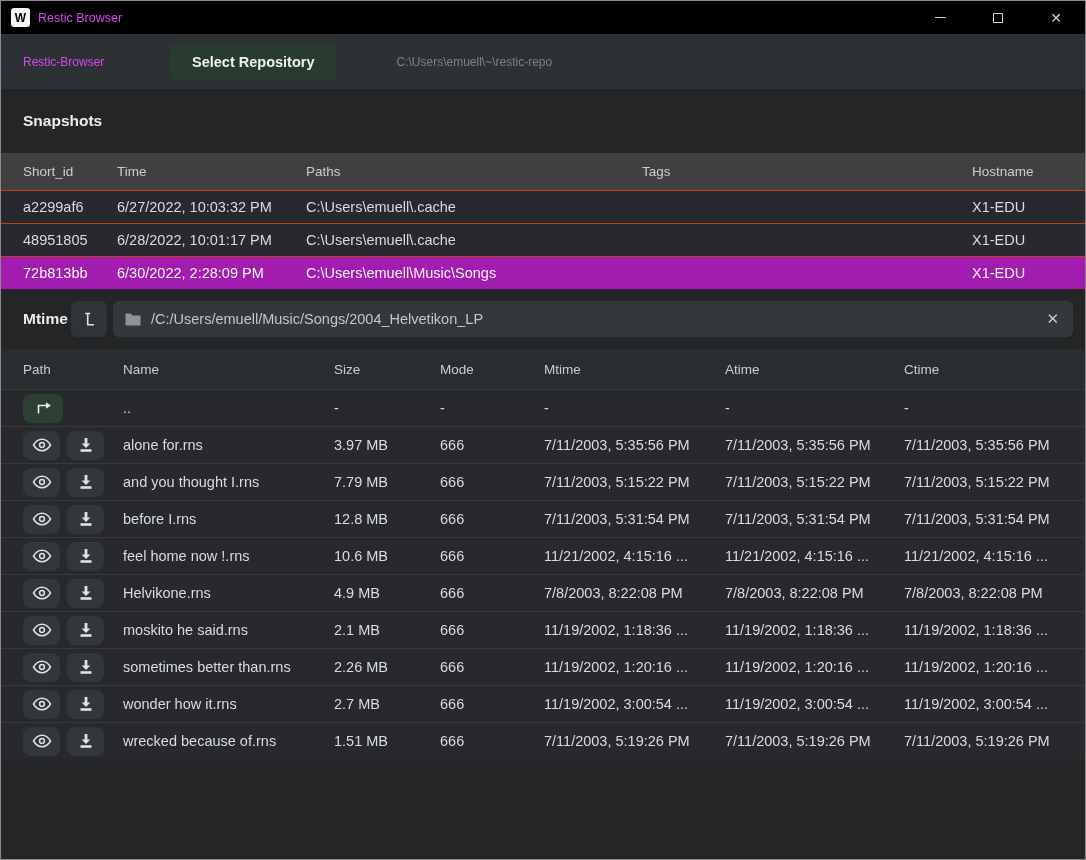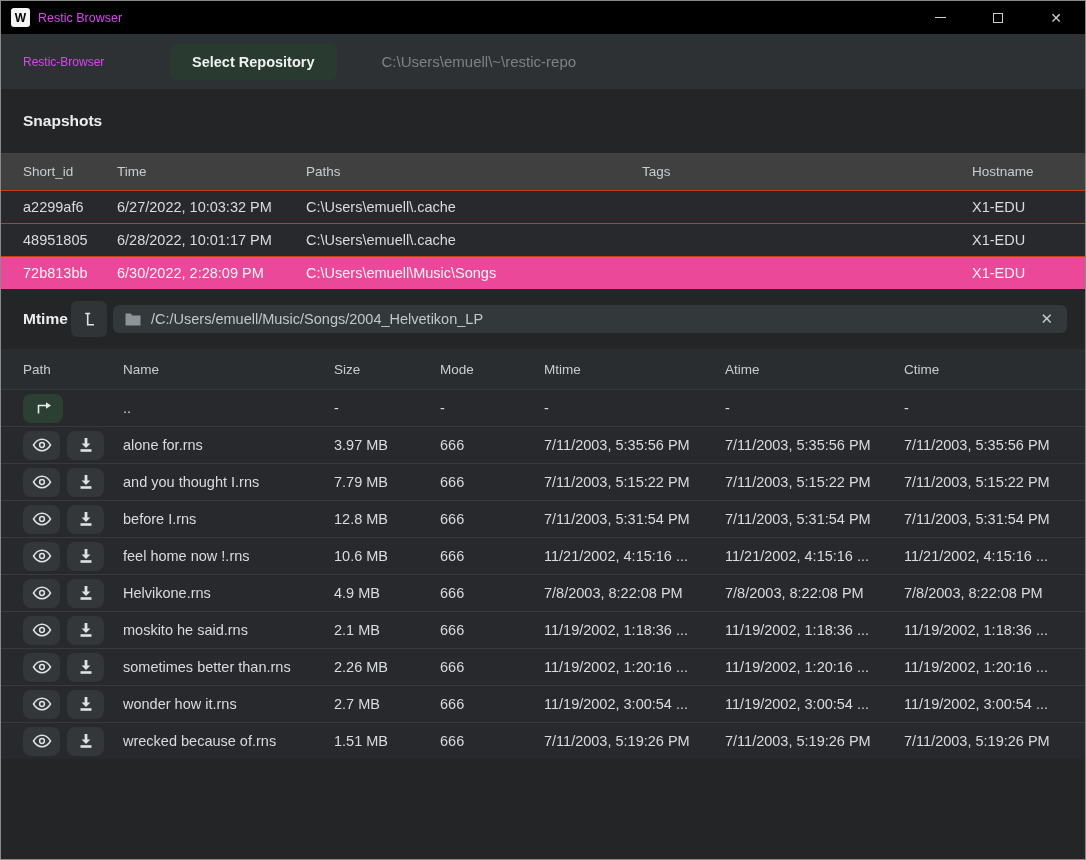--- a/index.html
+++ b/index.html
@@ -18,34 +18,34 @@
   .win-controls { display:flex; height:33px; }
   .win-btn { width:58px; height:33px; background:transparent; border:none; display:flex; align-items:center; justify-content:center; cursor:pointer; }
   .min-glyph { width:11px; height:1px; background:#cfcfcf; display:block; }
   .max-glyph { width:10px; height:10px; border:1px solid #cfcfcf; display:block; }
   .close-glyph { color:#cfcfcf; font-size:14px; line-height:1; }
   
   .header { height:55px; background:#2e3133; display:flex; align-items:center; padding-left:22px; }
   .app-title { color:#d946ef; font-weight:normal; font-size:12px; width:147px; }
   .repo-btn { background:#293b30; color:#f0f2f1; border:none; border-radius:7px; font-weight:bold;
               font-size:14.5px; padding:10px 22px; cursor:pointer; font-family:inherit; }
-  .repo-path { color:#7c8287; font-size:15px; margin-left:45px; }
+  .repo-path { color:#7c8287; font-size:12px; margin-left:60px; }
   
   .section-title-row { height:64px; display:flex; align-items:center; padding-left:22px; }
   .section-title { color:#eceeee; font-weight:bold; font-size:15.5px; }
   .snap-grid { display:grid; grid-template-columns:94px 189px 336px 330px 1fr; align-items:center; padding-left:22px; }
   .snap-head { height:37px; background:#404040; color:#c9cdcf; font-size:13.5px; }
   .snap-row { height:33px; background:#27292c; color:#d9dcde; font-size:14.5px; border-top:1px solid #c2410c; cursor:pointer; }
-  .snap-row.selected { background:#ec4899; color:#f2f4f3; }
+  .snap-row.selected { background:#a21caf; color:#f2f4f3; }
   
   .files-bar { height:60px; display:flex; align-items:center; padding-left:22px; }
   .files-bar .section-title { width:48px; }
   .ltoggle { width:36px; height:36px; background:#303437; border:none; border-radius:6px; display:flex;
              align-items:center; justify-content:center; cursor:pointer; margin-right:6px; }
-  .pathbox { flex:1; margin-right:18px; height:28px; background:#33383b; border-radius:6px; display:flex;
+  .pathbox { flex:1; margin-right:12px; height:36px; background:#33383b; border-radius:6px; display:flex;
              align-items:center; padding:0 12px; gap:10px; }
   .pathbox .ptext { color:#c2c7ca; font-size:14.5px; flex:1; white-space:nowrap; overflow:hidden; }
   .clearx { background:none; border:none; color:#c7cbce; font-size:15px; cursor:pointer; padding:0 2px; font-family:inherit; }
   
   .file-grid { display:grid; grid-template-columns:100px 211px 106px 104px 181px 179px 1fr; align-items:center; padding-left:22px; }
   .file-head { height:40px; background:#2a2d30; color:#c9cdcf; font-size:13.5px; }
   .file-row { height:37px; background:#27292c; color:#d9dcde; font-size:14.5px; border-top:1px solid #373a3d; }
   .file-row:first-of-type { border-top:none; }
   .cell { white-space:nowrap; overflow:hidden; text-overflow:clip; padding-right:8px; }
   .actions { display:flex; gap:7px; }

